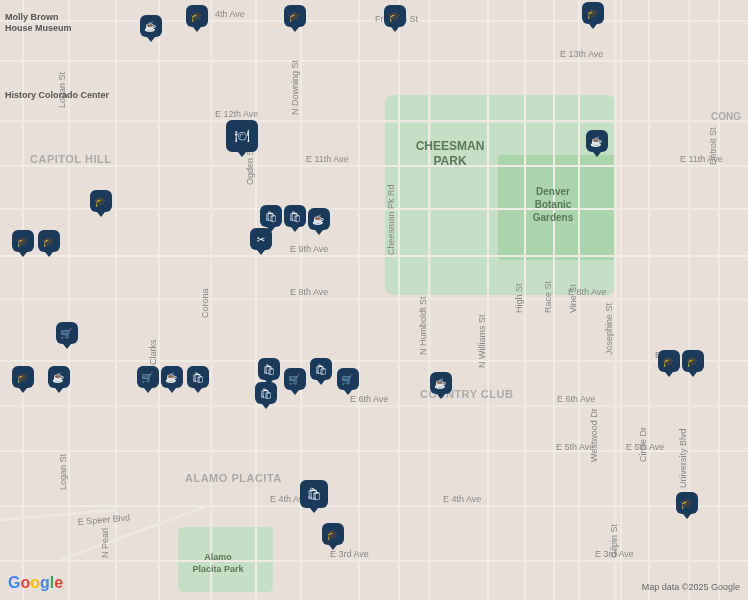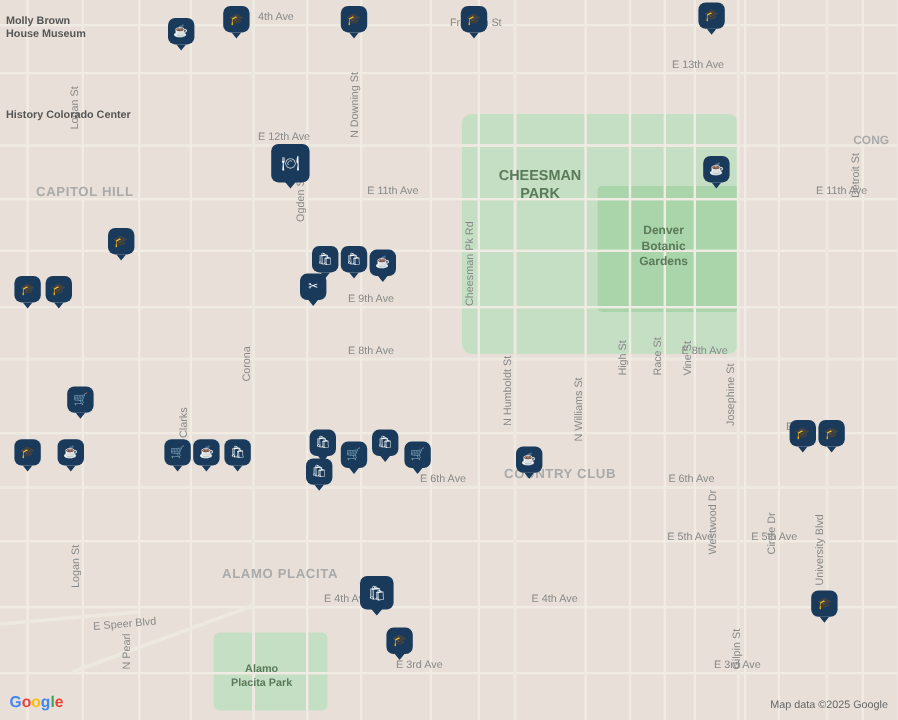--- a/index.html
+++ b/index.html
@@ -78,21 +78,21 @@
       font-weight: 600;
       color: #333;
       white-space: nowrap;
     }
 
     
     .google-logo {
       position: absolute;
       bottom: 8px;
       left: 8px;
-      font-size: 13px;
+      font-size: 16px;
       font-weight: bold;
       color: #555;
       margin-top: 10px;
     }
     .google-logo span.g { color: #4285f4; }
     .google-logo span.o1 { color: #ea4335; }
     .google-logo span.o2 { color: #fbbc05; }
     .google-logo span.g2 { color: #4285f4; }
     .google-logo span.l { color: #34a853; }
     .google-logo span.e { color: #ea4335; }

